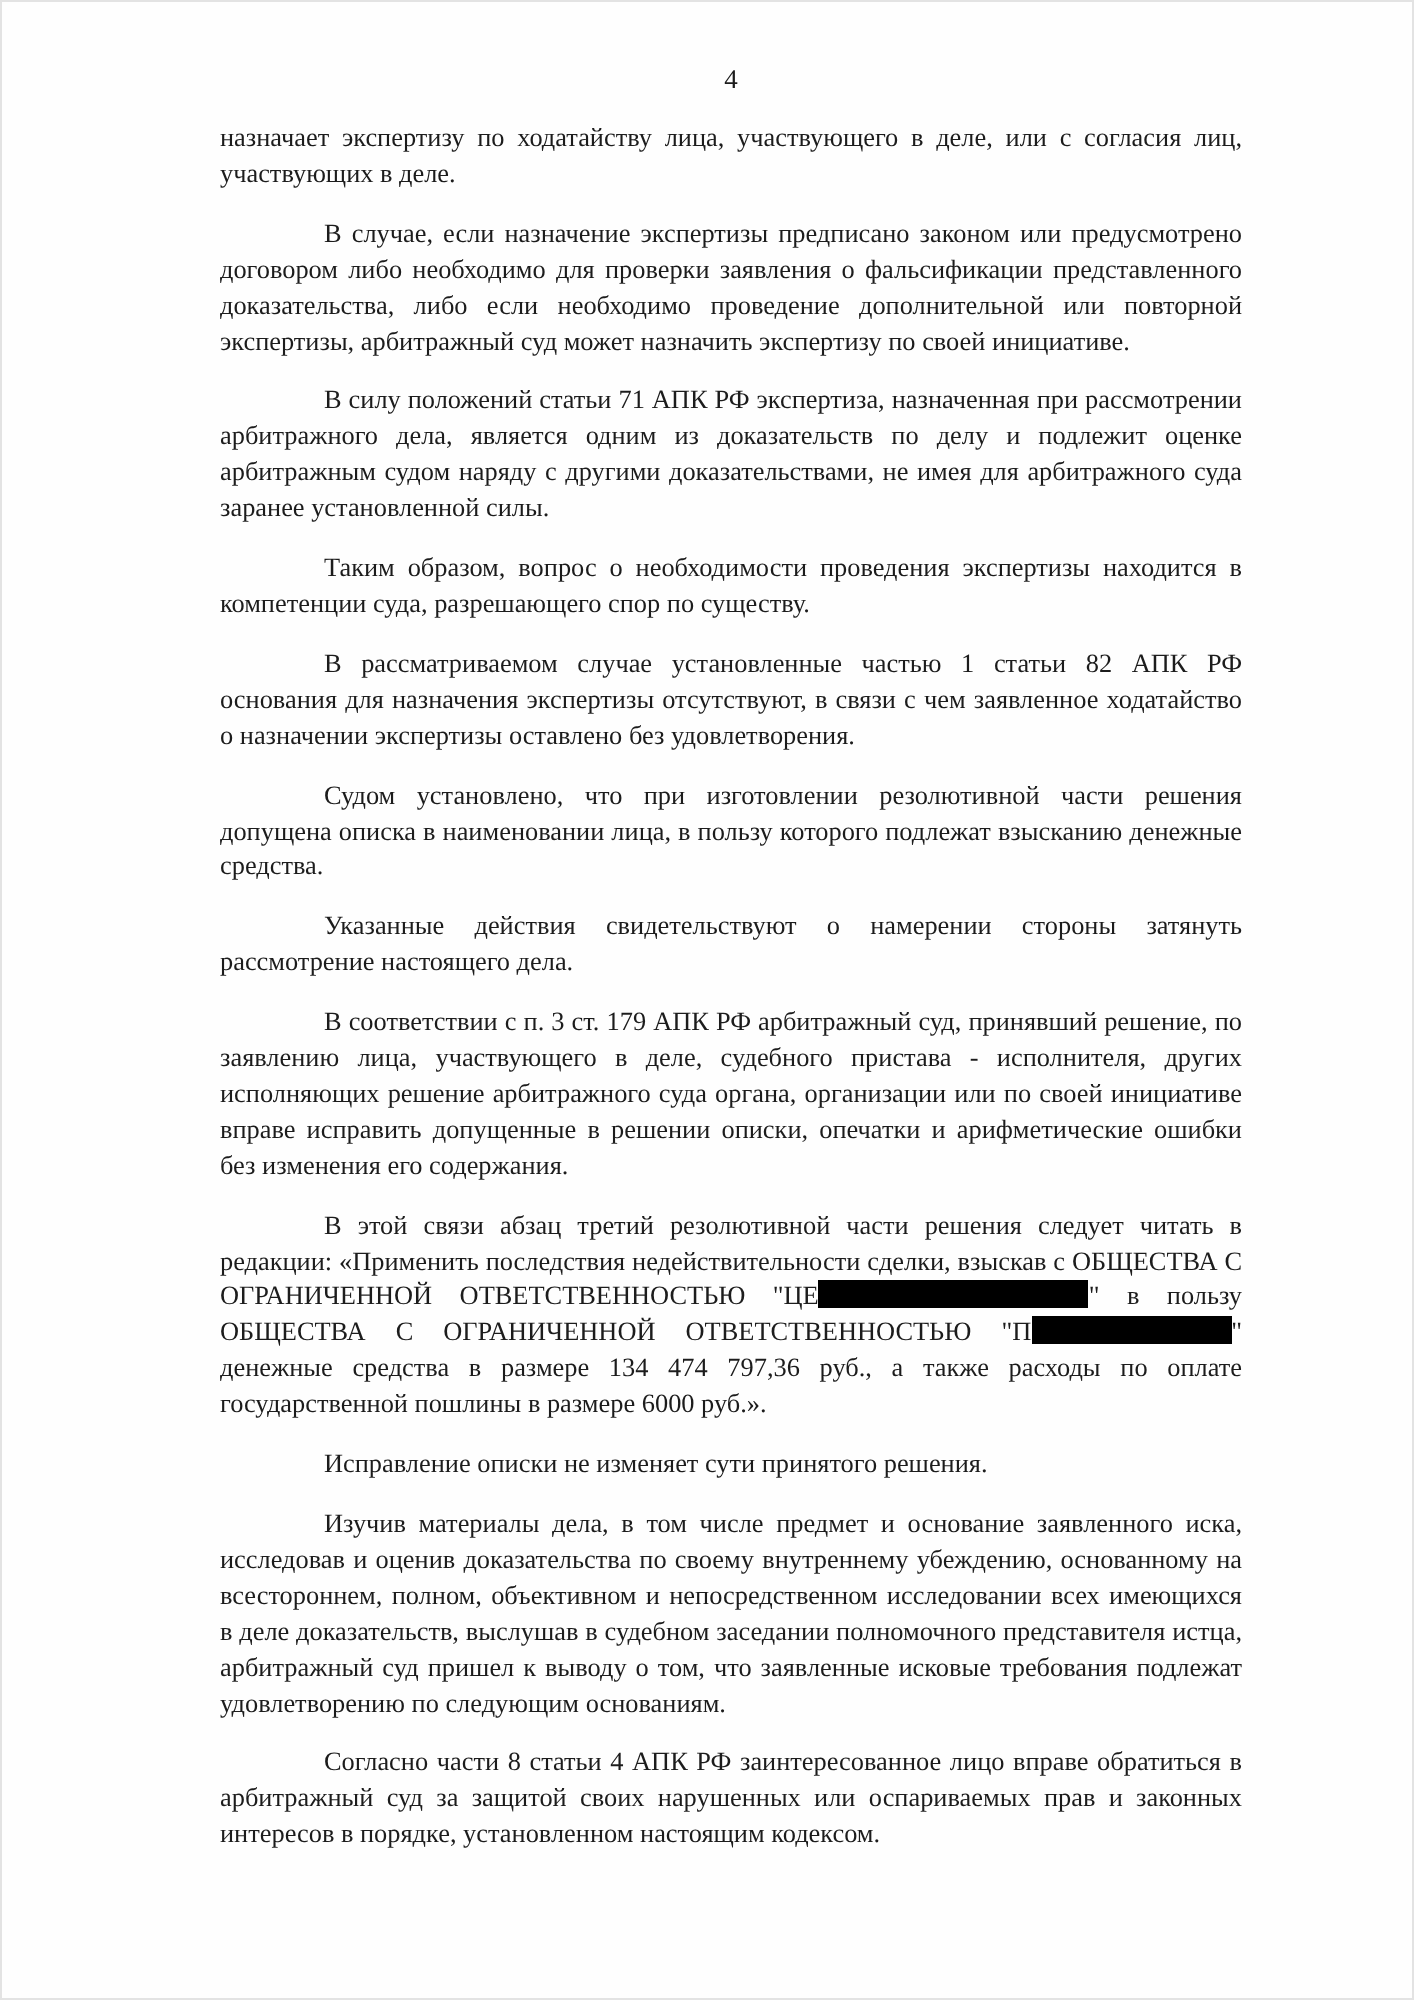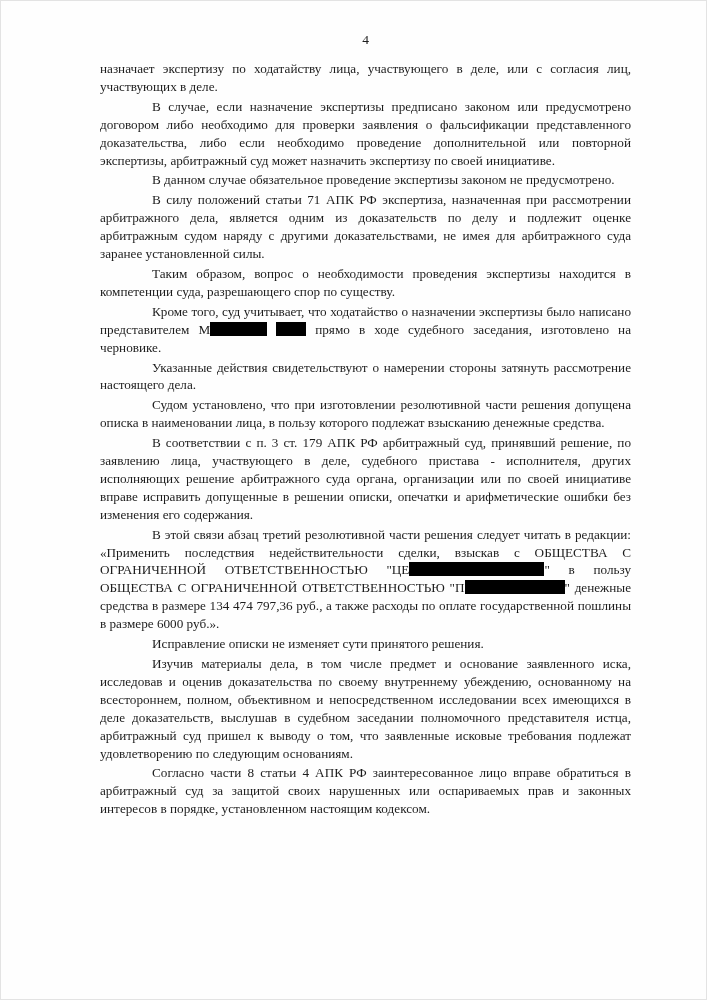--- a/index.html
+++ b/index.html
@@ -24,21 +24,21 @@
     font-size: 13.5px;
     line-height: 16px;
     margin-bottom: 12px;
   }
   .document-body {
     font-size: 13.2px;
     line-height: 17.9px;
     text-align: justify;
   }
   p.para {
-    margin: 2px;
+    margin: 12px;
     padding: 0;
   }
   p.para.indent {
     text-indent: 52px;
   }
   p.para.justify-last {
     text-align-last: justify;
   }
   .redaction {
     display: inline-block;
@@ -49,25 +49,24 @@
   }
 </style>
 </head>
 <body>
 
 <div class="page">
   <div class="page-number">4</div>
   <div class="document-body">
       <p class="para">назначает экспертизу по ходатайству лица, участвующего в деле, или с согласия лиц, участвующих в деле.</p>
       <p class="para indent">В случае, если назначение экспертизы предписано законом или предусмотрено договором либо необходимо для проверки заявления о фальсификации представленного доказательства, либо если необходимо проведение дополнительной или повторной экспертизы, арбитражный суд может назначить экспертизу по своей инициативе.</p>
-      <p class="para indent">В данном случае обязательное проведение экспертизы законом не предусмотрено.</p>
       <p class="para indent">В силу положений статьи 71 АПК РФ экспертиза, назначенная при рассмотрении арбитражного дела, является одним из доказательств по делу и подлежит оценке арбитражным судом наряду с другими доказательствами, не имея для арбитражного суда заранее установленной силы.</p>
       <p class="para indent">Таким образом, вопрос о необходимости проведения экспертизы находится в компетенции суда, разрешающего спор по существу.</p>
-      <p class="para indent">Кроме того, суд учитывает, что ходатайство о назначении экспертизы было написано представителем М<span class="redaction" style="width: 57px;"></span> <span class="redaction" style="width: 30px;"></span> прямо в ходе судебного заседания, изготовлено на черновике.</p>
+      <p class="para indent">В рассматриваемом случае установленные частью 1 статьи 82 АПК РФ основания для назначения экспертизы отсутствуют, в связи с чем заявленное ходатайство о назначении экспертизы оставлено без удовлетворения.</p>
+      <p class="para indent">Судом установлено, что при изготовлении резолютивной части решения допущена описка в наименовании лица, в пользу которого подлежат взысканию денежные средства.</p>
       <p class="para indent">Указанные действия свидетельствуют о намерении стороны затянуть рассмотрение настоящего дела.</p>
-      <p class="para indent">Судом установлено, что при изготовлении резолютивной части решения допущена описка в наименовании лица, в пользу которого подлежат взысканию денежные средства.</p>
       <p class="para indent">В соответствии с п. 3 ст. 179 АПК РФ арбитражный суд, принявший решение, по заявлению лица, участвующего в деле, судебного пристава - исполнителя, других исполняющих решение арбитражного суда органа, организации или по своей инициативе вправе исправить допущенные в решении описки, опечатки и арифметические ошибки без изменения его содержания.</p>
       <p class="para indent">В этой связи абзац третий резолютивной части решения следует читать в редакции: «Применить последствия недействительности сделки, взыскав с ОБЩЕСТВА С ОГРАНИЧЕННОЙ ОТВЕТСТВЕННОСТЬЮ "ЦЕ<span class="redaction" style="width: 135px;"></span>" в пользу ОБЩЕСТВА С ОГРАНИЧЕННОЙ ОТВЕТСТВЕННОСТЬЮ "П<span class="redaction" style="width: 100px;"></span>" денежные средства в размере 134 474 797,36 руб., а также расходы по оплате государственной пошлины в размере 6000 руб.».</p>
       <p class="para indent">Исправление описки не изменяет сути принятого решения.</p>
       <p class="para indent">Изучив материалы дела, в том числе предмет и основание заявленного иска, исследовав и оценив доказательства по своему внутреннему убеждению, основанному на всестороннем, полном, объективном и непосредственном исследовании всех имеющихся в деле доказательств, выслушав в судебном заседании полномочного представителя истца, арбитражный суд пришел к выводу о том, что заявленные исковые требования подлежат удовлетворению по следующим основаниям.</p>
       <p class="para indent">Согласно части 8 статьи 4 АПК РФ заинтересованное лицо вправе обратиться в арбитражный суд за защитой своих нарушенных или оспариваемых прав и законных интересов в порядке, установленном настоящим кодексом.</p>
     </div>
 </div>
 
 </body></html>

